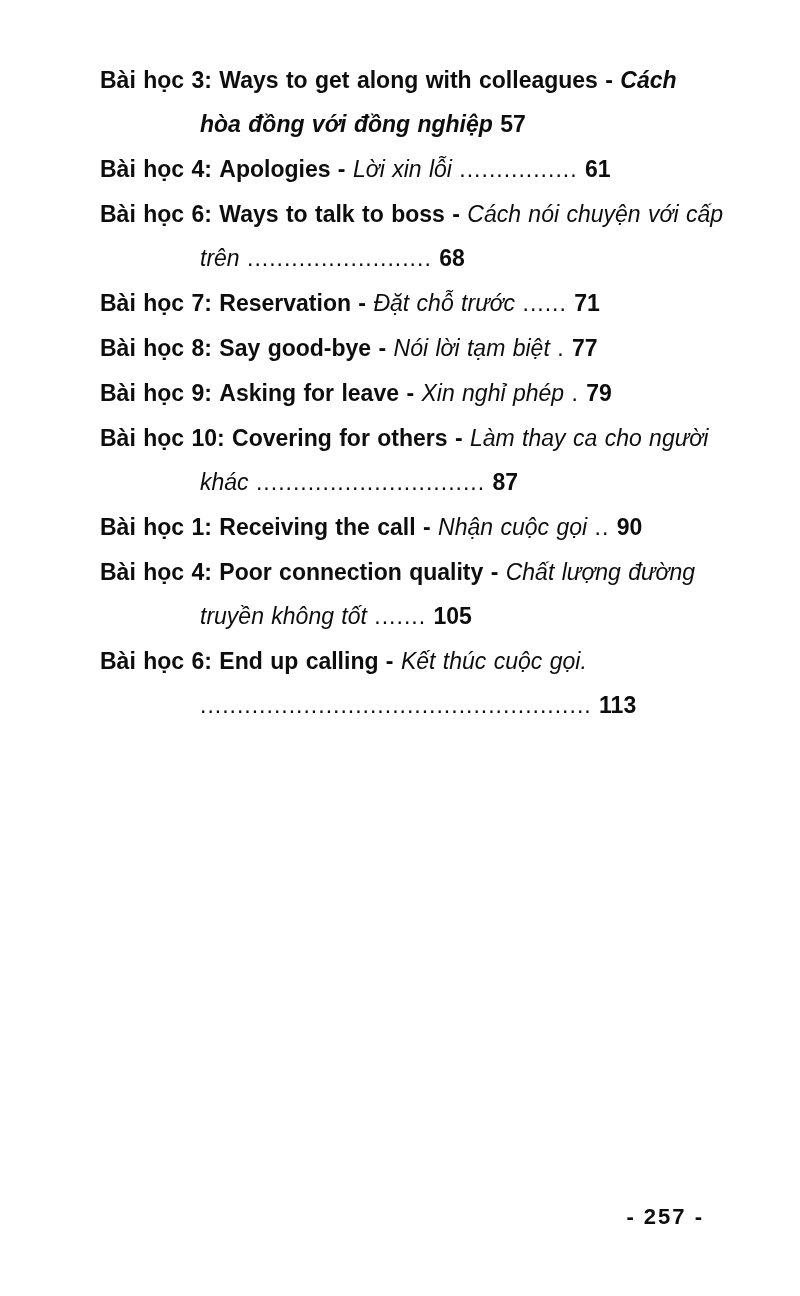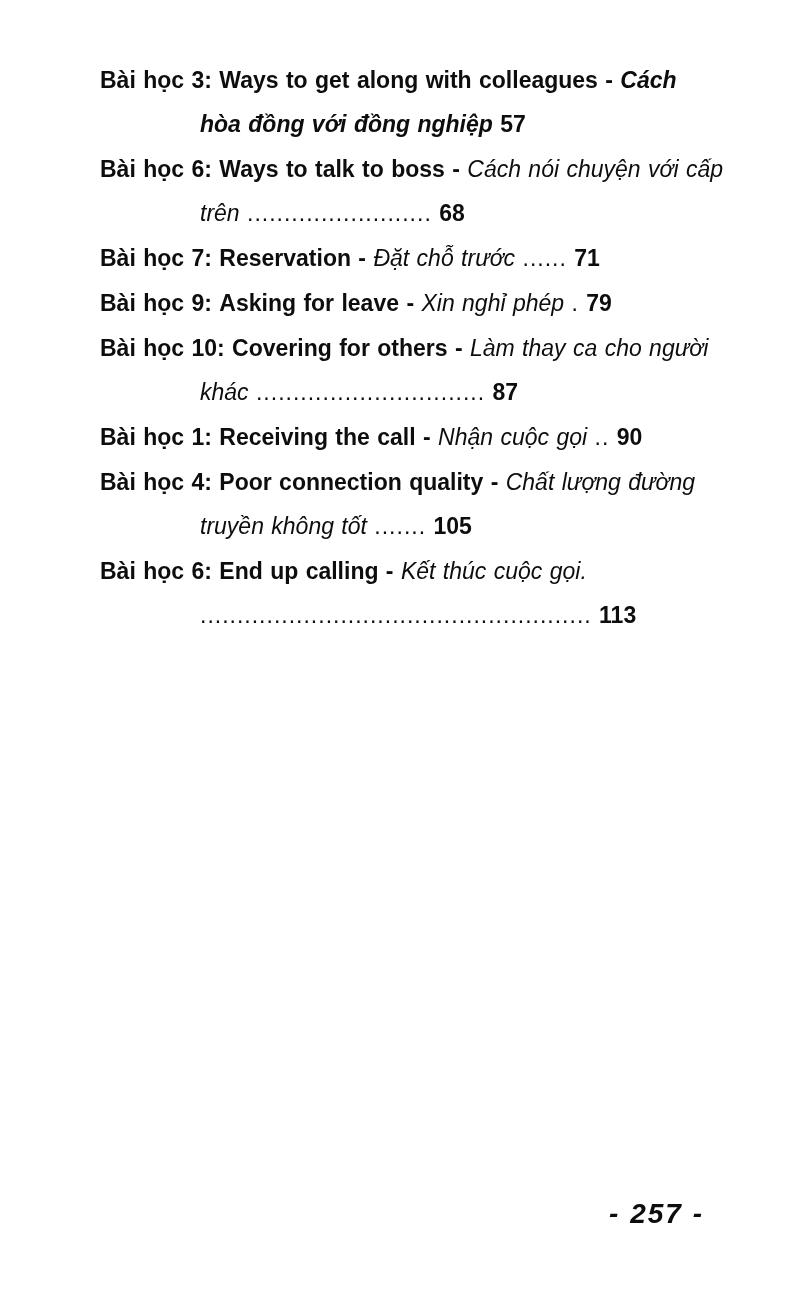--- a/index.html
+++ b/index.html
@@ -38,34 +38,35 @@
     text-indent: -135px;
     margin: 24px 0 12px 0;
     letter-spacing: -0.3px;
   }
   .chapter .viet { font-style: italic; }
   .chapter .dots { letter-spacing: 0.5px; }
   .footer {
     position: absolute;
     right: 96px;
     bottom: 66px;
-    font-size: 28px;
+    font-size: 22px;
     font-weight: 700;
     letter-spacing: 2px;
-    font-style: italic;
   }
 </style>
 </head>
 <body>
 
 <div class="page">
   <main class="toc">
       <p class="entry"><span class="lbl">Bài học 3:</span> <span class="eng">Ways to get along with colleagues -</span> <span class="viet bold">Cách hòa đồng với đồng nghiệp</span> <span class="dots"></span> <span class="pg">57</span></p>
+      <p class="entry"><span class="lbl">Bài học 4:</span> <span class="eng">Apologies -</span> <span class="viet">Lời xin lỗi</span> <span class="dots">................</span> <span class="pg">61</span></p>
       <p class="entry"><span class="lbl">Bài học 6:</span> <span class="eng">Ways to talk to boss -</span> <span class="viet">Cách nói chuyện với cấp trên</span> <span class="dots">.........................</span> <span class="pg">68</span></p>
       <p class="entry"><span class="lbl">Bài học 7:</span> <span class="eng">Reservation -</span> <span class="viet">Đặt chỗ trước</span> <span class="dots">......</span> <span class="pg">71</span></p>
+      <p class="entry"><span class="lbl">Bài học 8:</span> <span class="eng">Say good-bye -</span> <span class="viet">Nói lời tạm biệt</span> <span class="dots">.</span> <span class="pg">77</span></p>
       <p class="entry"><span class="lbl">Bài học 9:</span> <span class="eng">Asking for leave -</span> <span class="viet">Xin nghỉ phép</span> <span class="dots">.</span> <span class="pg">79</span></p>
       <p class="entry"><span class="lbl">Bài học 10:</span> <span class="eng">Covering for others -</span> <span class="viet">Làm thay ca cho người khác</span> <span class="dots">...............................</span> <span class="pg">87</span></p>
       <p class="entry"><span class="lbl">Bài học 1:</span> <span class="eng">Receiving the call -</span> <span class="viet">Nhận cuộc gọi</span> <span class="dots">..</span> <span class="pg">90</span></p>
       <p class="entry"><span class="lbl">Bài học 4:</span> <span class="eng">Poor connection quality -</span> <span class="viet">Chất lượng đường truyền không tốt</span> <span class="dots">.......</span> <span class="pg">105</span></p>
       <p class="entry"><span class="lbl">Bài học 6:</span> <span class="eng">End up calling -</span> <span class="viet">Kết thúc cuộc gọi.</span> <span class="dots">.....................................................</span> <span class="pg">113</span></p>
     </main>
   <div class="footer">- 257 -</div>
 </div>
 
 </body></html>

